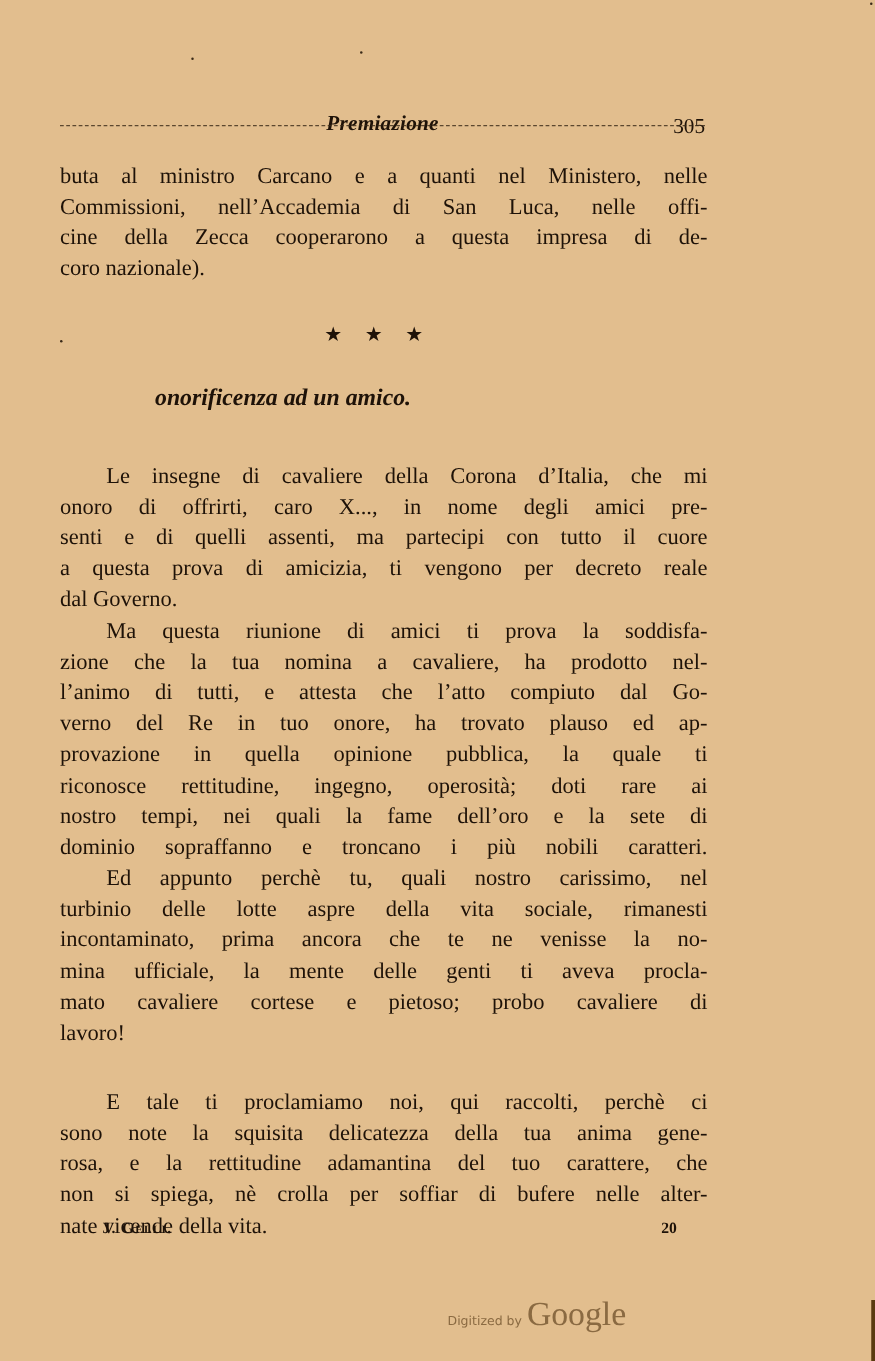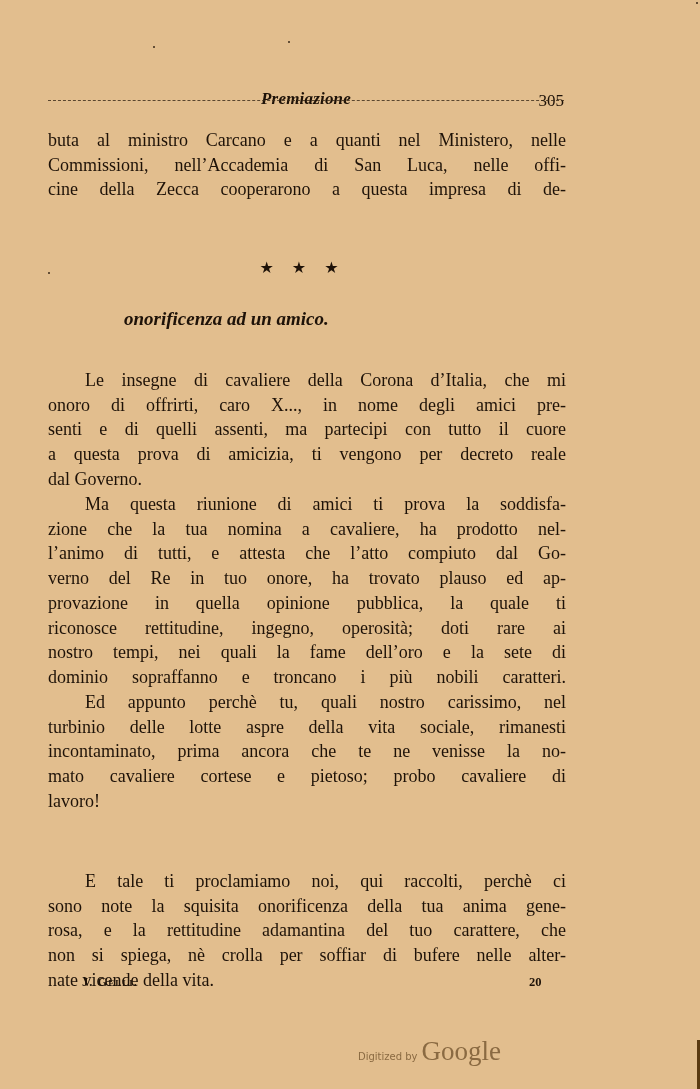--- a/index.html
+++ b/index.html
@@ -69,20 +69,21 @@
   <div class="running-head">
     <span class="running-title">Premiazione</span>
     <span class="page-number">305</span>
   </div>
   <div class="head-rule"></div>
 
   <div class="body-text" style="top:128px;">
     <span class="line">buta al ministro Carcano e a quanti nel Ministero, nelle</span>
     <span class="line">Commissioni, nell’Accademia di San Luca, nelle offi-</span>
     <span class="line">cine della Zecca cooperarono a questa impresa di de-</span>
+    <span class="line last">coro nazionale).</span>
   </div>
 
   <div class="stars">
     <span>★★★</span>
   </div>
 
   <div class="heading">
     <span class="line second">onorificenza ad un amico.</span>
   </div>
 
@@ -102,27 +103,28 @@
     <span class="line">provazione in quella opinione pubblica, la quale ti</span>
     <span class="line">riconosce rettitudine, ingegno, operosità; doti rare ai</span>
     <span class="line">nostro tempi, nei quali la fame dell’oro e la sete di</span>
     <span class="line">dominio sopraffanno e troncano i più nobili caratteri.</span>
   </div>
 
   <div class="body-text" style="top:690px;">
     <span class="line indent">Ed appunto perchè tu, quali nostro carissimo, nel</span>
     <span class="line">turbinio delle lotte aspre della vita sociale, rimanesti</span>
     <span class="line">incontaminato, prima ancora che te ne venisse la no-</span>
+    <span class="line">mina ufficiale, la mente delle genti ti aveva procla-</span>
     <span class="line">mato cavaliere cortese e pietoso; probo cavaliere di</span>
     <span class="line last">lavoro!</span>
   </div>
 
   <div class="body-text" style="top:845px;margin-top:24px;">
     <span class="line indent">E tale ti proclamiamo noi, qui raccolti, perchè ci</span>
-    <span class="line">sono note la squisita onorificenza della tua anima gene-</span>
+    <span class="line">sono note la squisita delicatezza della tua anima gene-</span>
     <span class="line">rosa, e la rettitudine adamantina del tuo carattere, che</span>
     <span class="line">non si spiega, nè crolla per soffiar di bufere nelle alter-</span>
     <span class="line last">nate vicende della vita.</span>
   </div>
 
   <div class="signature">J. Gelli.</div>
   <div class="signature-mark">20</div>
 
   <div class="watermark">
     <span class="small">Digitized by</span>

